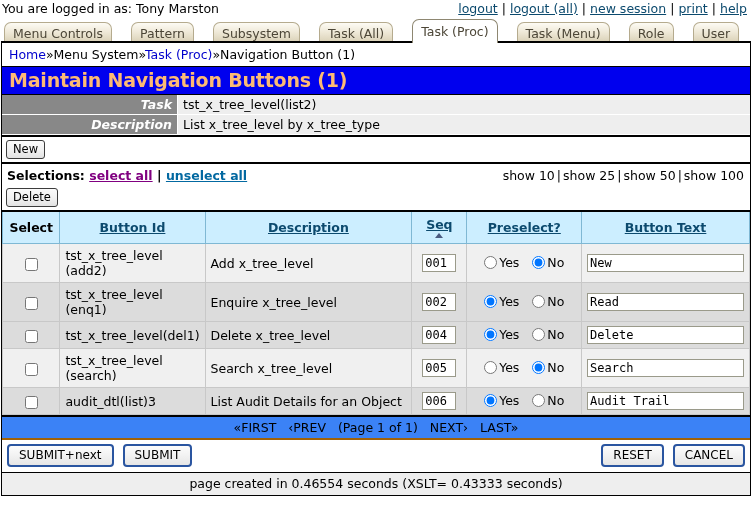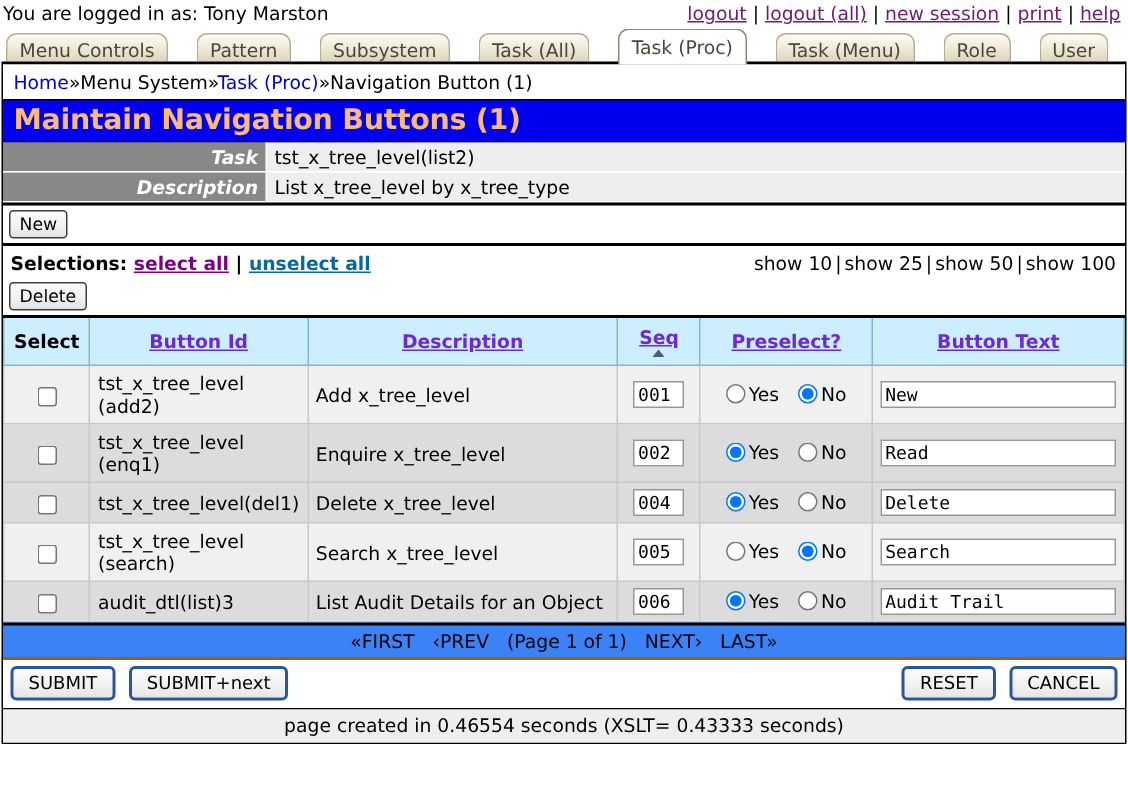--- a/index.html
+++ b/index.html
@@ -24,21 +24,21 @@
     display: flex;
     align-items: center;
     justify-content: space-between;
     padding: 0 4px 0 2px;
     font-size: 12.5px;
     box-sizing: border-box;
   }
   .idbar .who { white-space: nowrap; }
   .idbar .links { white-space: nowrap; }
   .idbar .links a {
-    color: #701a75;
+    color: #0c4a6e;
     margin: 0 1px;
   }
   .idbar .links .sep { color: #000; margin: 0 3px; }
 
   
   .tabstrip {
     position: relative;
     height: 25px;
     display: flex;
     align-items: flex-end;
@@ -181,21 +181,21 @@
     background: #cceeff;
     border: 1px solid #7fb8d4;
     border-top: none;
     font-weight: bold;
     padding: 5px 2px 5px 2px;
     text-align: center;
     vertical-align: middle;
     color: #000;
   }
   table.grid th a {
-    color: #6d28d9;
+    color: #0c4a6e;
     text-decoration: underline;
   }
   table.grid th .sorticon {
     display: block;
     margin: 1px auto 0 auto;
     width: 0; height: 0;
     border-left: 4px solid transparent;
     border-right: 4px solid transparent;
     border-bottom: 5px solid #4a5a80;
   }
@@ -453,22 +453,22 @@
 
     <div class="pager">
       <span>«FIRST</span>
       <span>‹PREV</span>
       <span>(Page 1 of 1)</span>
       <span>NEXT›</span>
       <span>LAST»</span>
     </div>
 
     <div class="actionbar">
+      <button class="btn btn-blue">SUBMIT+next</button>
       <button class="btn btn-blue">SUBMIT</button>
-      <button class="btn btn-blue">SUBMIT+next</button>
       <div class="spacer"></div>
       <button class="btn btn-blue">RESET</button>
       <button class="btn btn-blue">CANCEL</button>
     </div>
 
     <div class="footer">page created in 0.46554 seconds (XSLT= 0.43333 seconds)</div>
 
   </div>
 </div>
 

